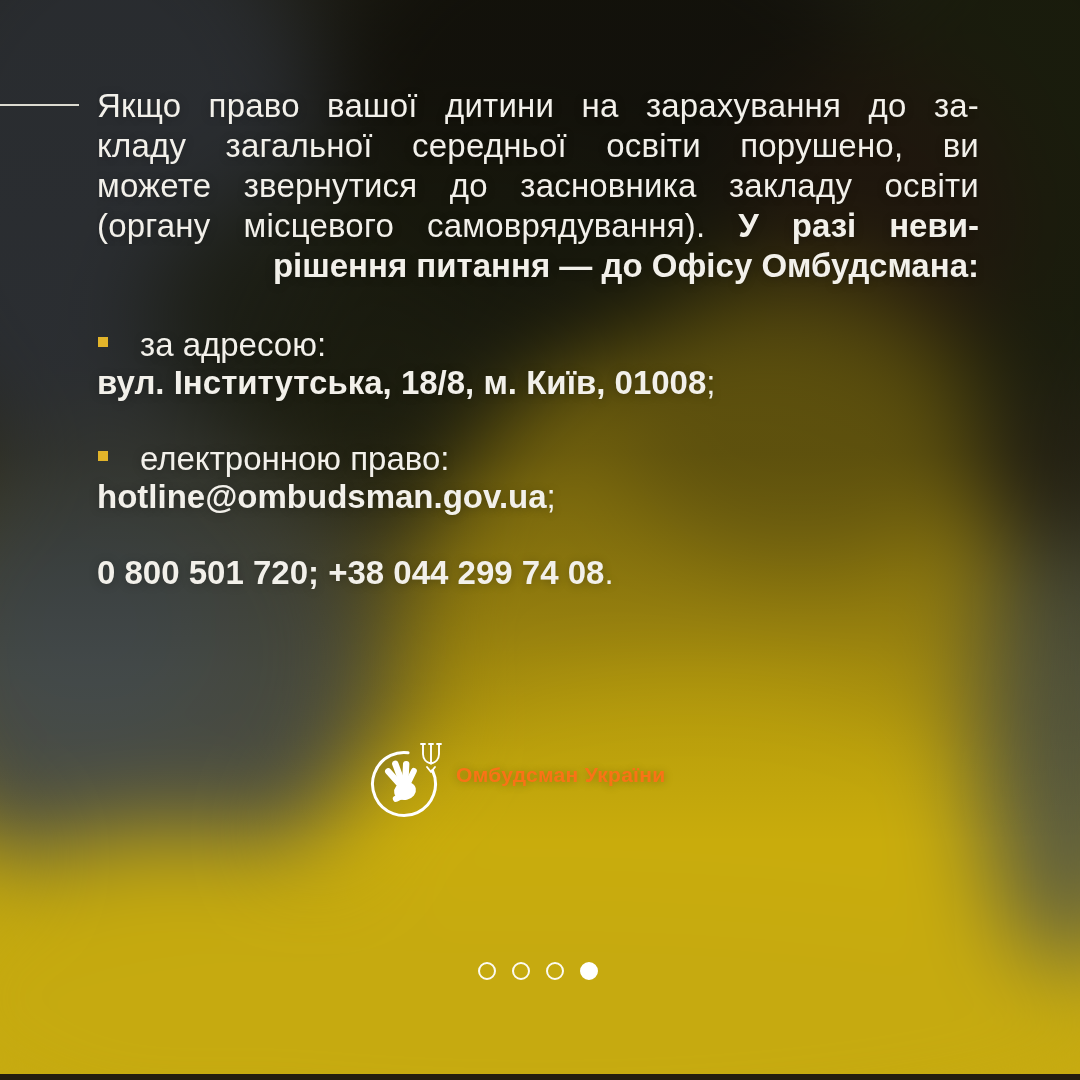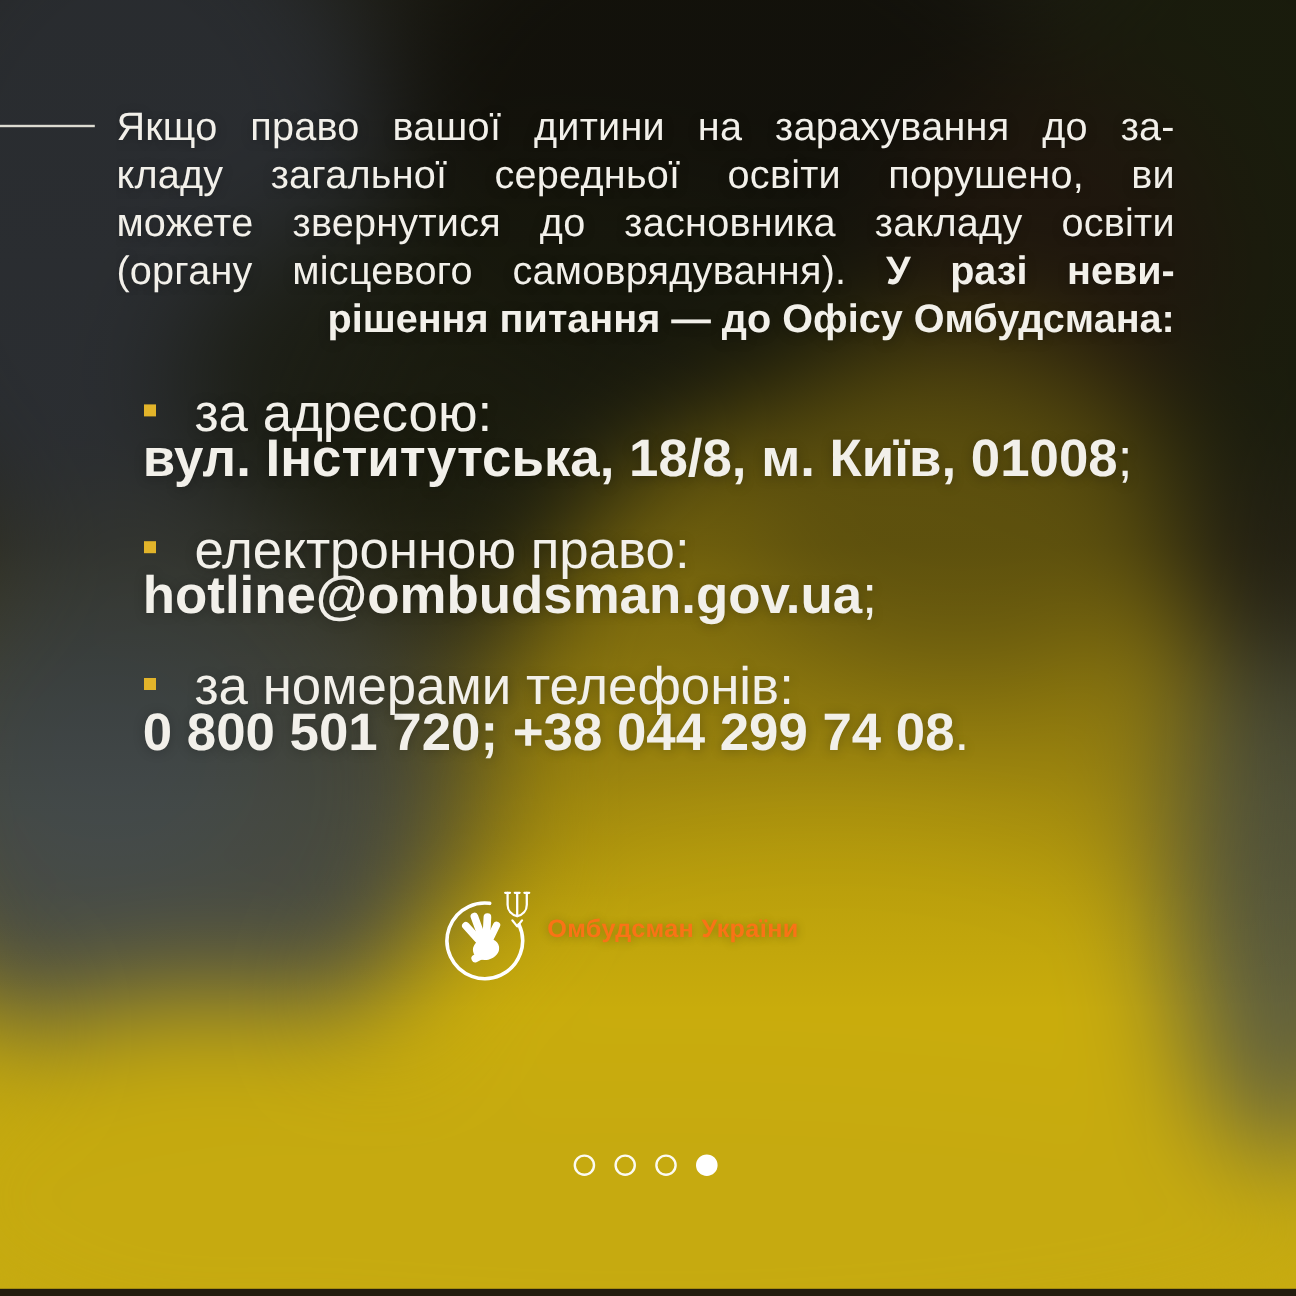--- a/index.html
+++ b/index.html
@@ -40,21 +40,21 @@
   .intro-dash{position:absolute;left:0;top:104px;width:79px;height:2px;background:#eceadf;opacity:.92;}
 
   .intro{position:absolute;left:97px;top:86px;width:882px;
          font-size:33px;line-height:40px;letter-spacing:.2px;
          text-shadow:0 1px 10px rgba(0,0,0,.25);}
   .jline{text-align:justify;text-align-last:justify;height:40px;overflow:hidden;}
   .lline{text-align:right;height:40px;}
   .b{font-weight:700;letter-spacing:0;margin-top:40px;}
 
   .contacts{position:absolute;left:97px;top:326px;width:882px;
-            font-size:44px;line-height:38px;text-shadow:0 1px 10px rgba(0,0,0,.25);margin-left:22px;}
+            font-size:33px;line-height:38px;text-shadow:0 1px 10px rgba(0,0,0,.25);}
   .contact{margin-bottom:38px;}
   .c-label{position:relative;padding-left:43px;}
   .c-label .bullet{position:absolute;left:1px;top:11px;width:10px;height:10px;background:var(--accent-yellow);}
   .c-value{font-weight:700;}
   .c-value .suffix{font-weight:400;}
 
   
   .logo{position:absolute;left:370px;top:742px;height:86px;}
   .logo svg{display:block;}
   .logo-circle{position:absolute;left:0;top:8px;}
@@ -122,24 +122,20 @@
         <div class="c-label">
           <span class="bullet"></span>
           <span>електронною право:</span>
         </div>
         <div class="c-value">
           <span>hotline@ombudsman.gov.ua</span><span class="suffix">;</span>
         </div>
       </div>
 
       <div class="contact">
-        <div class="c-label">
-          <span class="bullet"></span>
-          <span>за номерами телефонів:</span>
-        </div>
         <div class="c-value">
           <span>0 800 501 720; +38 044 299 74 08</span><span class="suffix">.</span>
         </div>
       </div>
 
     </div>
 
     <div class="logo">
       <svg class="logo-circle" width="68" height="68" viewBox="0 0 68 68">
         <circle cx="34" cy="34" r="31.5" fill="none" stroke="#fff" stroke-width="3" stroke-dasharray="166 32" stroke-linecap="round" transform="rotate(-25 34 34)"></circle>

